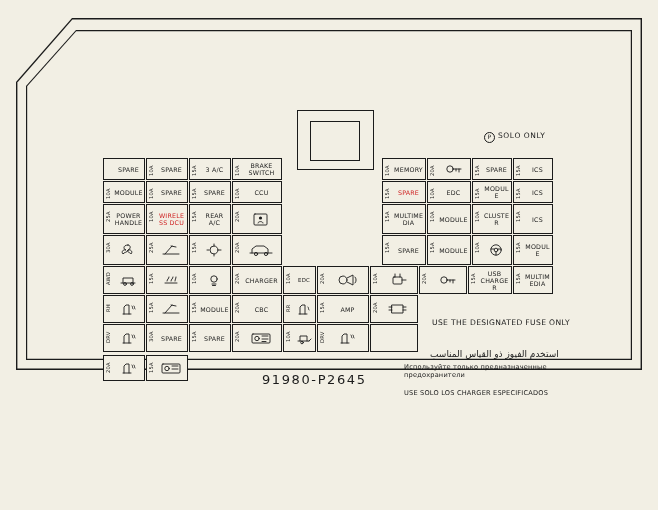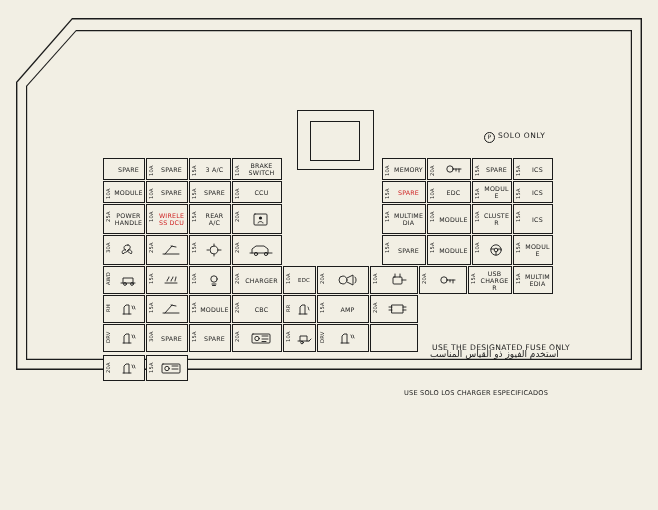--- a/index.html
+++ b/index.html
@@ -94,21 +94,21 @@
   svg{display:block;}
   .g{stroke:#1b1b1b;stroke-width:.9;fill:none;stroke-linecap:round;stroke-linejoin:round;}
   .gf{fill:#1b1b1b;stroke:none;}
 
   
   .partno{
     position:absolute;left:262px;top:372px;
     font-size:13px;letter-spacing:1.6px;color:#1b1b1b;
   }
   .note-en{
-    position:absolute;left:432px;top:343px;
+    position:absolute;left:432px;top:318px;
     font-size:7.6px;letter-spacing:.35px;color:#1b1b1b;white-space:nowrap;
   }
   .note-ar{
     position:absolute;left:430px;top:349px;
     font-size:9px;color:#1b1b1b;white-space:nowrap;direction:rtl;
   }
   .note-ru{
     position:absolute;left:404px;top:363px;
     font-size:6.6px;line-height:8.4px;letter-spacing:.2px;color:#1b1b1b;white-space:nowrap;
   }
@@ -485,18 +485,23 @@
       <div class="cell" style="left: 468px; top: 266px; width: 44px; height: 28px;">
         <span class="amp">15A</span>
         <span class="lbl">USB CHARGER</span>
       </div>
       <div class="cell" style="left: 513px; top: 266px; width: 40px; height: 28px;">
         <span class="amp">15A</span>
         <span class="lbl">MULTIMEDIA</span>
       </div>
     </div>
 
+  <div class="partno">91980-P2645</div>
 
   <div class="note-en">USE THE DESIGNATED FUSE ONLY</div>
   <div class="note-ar">استخدم الفيوز ذو القياس المناسب</div>
+  <div class="note-ru">
+    <div>Используйте только предназначенные</div>
+    <div>предохранители</div>
+  </div>
   <div class="note-es">USE SOLO LOS CHARGER ESPECIFICADOS</div>
 
 </div>
 
 </body></html>

